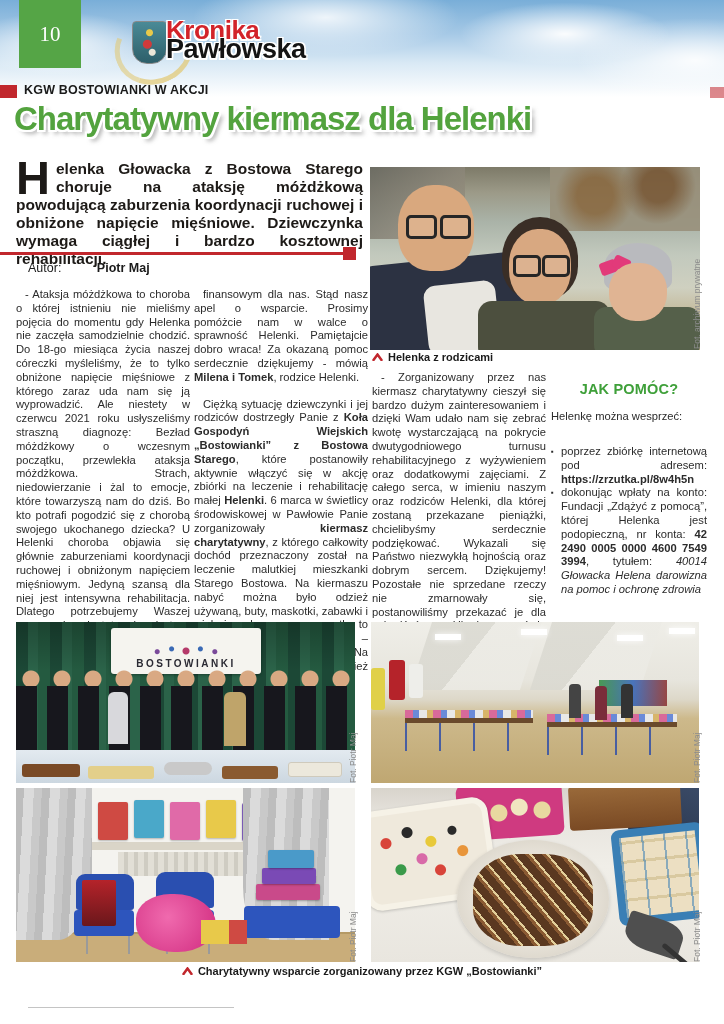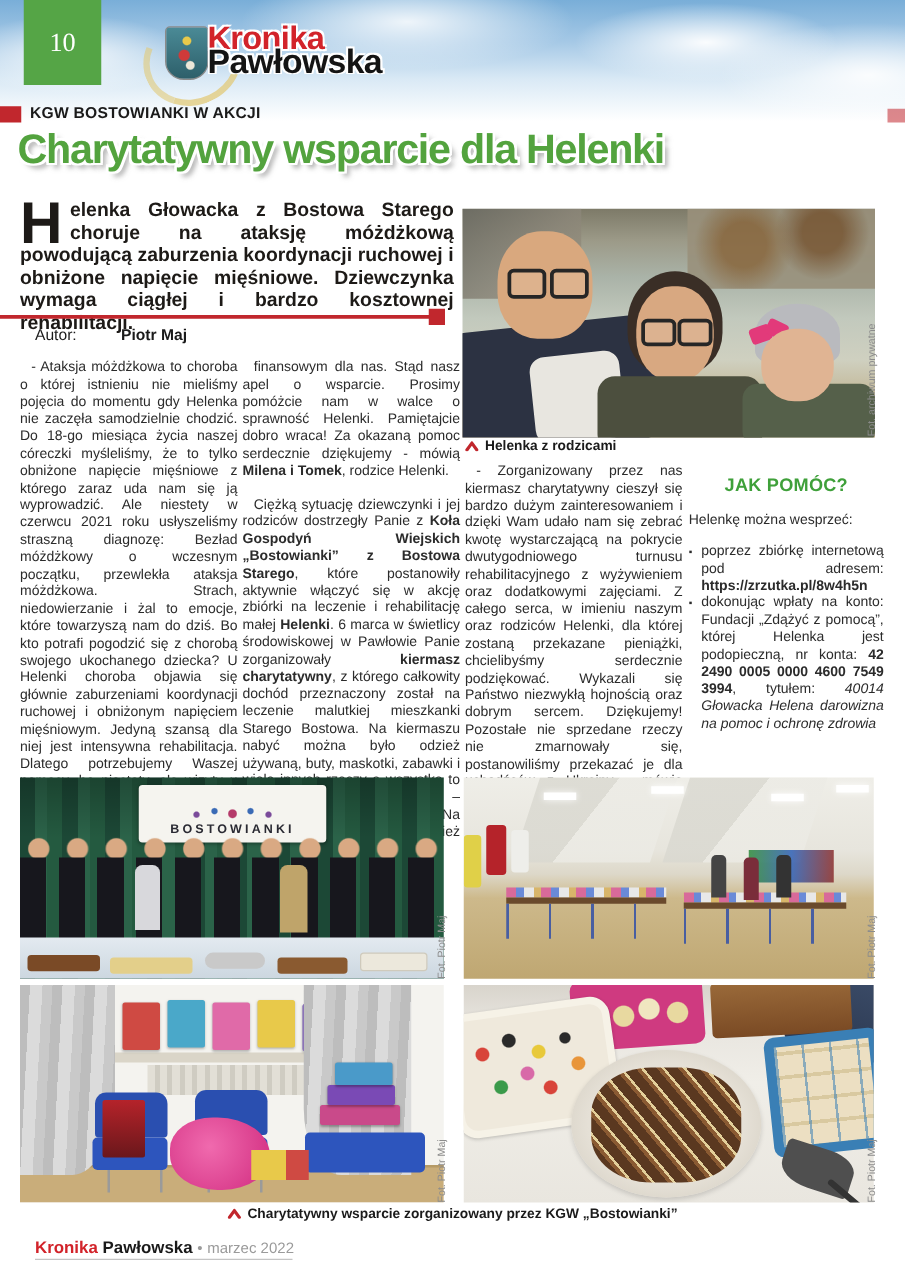--- a/index.html
+++ b/index.html
@@ -54,21 +54,21 @@
   
   .col{position:absolute;text-align:justify;font-size:11.2px;line-height:13.8px;color:#2b2b2b;}
   .col p{margin:0 0 13px;text-indent:9px;}
   .col1{left:16px;top:288px;width:174px;}
   .col2{left:194px;top:288px;width:174px;}
   .col3{left:372px;top:371px;width:174px;}
 
   
   .sidebar{left:551px;top:381px;width:156px;}
   .sidebar h2{margin:0 0 13px;text-align:center;font-size:14.5px;color:#3fa03a;letter-spacing:.2px;}
-  .sidebar .intro{margin:0 0 13px;font-size:11.2px;color:#2b2b2b;}
+  .sidebar .intro{margin:0 0 23px;font-size:11.2px;color:#2b2b2b;}
   .sidebar ul{margin:0;padding:0;list-style:none;}
   .sidebar li{position:relative;padding-left:10px;font-size:11.2px;line-height:13.8px;
     text-align:justify;color:#2b2b2b;}
   .sidebar li::before{content:"▪";position:absolute;left:0;top:0;font-size:8px;}
 
   
   .cap{position:absolute;display:flex;align-items:center;gap:5px;font-size:11px;font-weight:bold;color:#1a1a1a;}
   .cap-family{left:372px;top:351px;}
   .cap-bottom{left:0;top:965px;width:724px;justify-content:center;}
   .vcred{position:absolute;font-size:8.5px;color:#8c8c8c;white-space:nowrap;
@@ -203,21 +203,21 @@
   <div class="abs crest">
     <div class="crest-fig"></div>
   </div>
   <div class="abs mast1">Kronika</div>
   <div class="abs mast2">Pawłowska</div>
 
   <div class="abs kicker-block"></div>
   <div class="abs kicker">KGW BOSTOWIANKI W AKCJI</div>
   <div class="abs kicker-block-r"></div>
 
-  <h1 class="abs headline">Charytatywny wsparcie dla Helenki</h1>
+  <h1 class="abs headline">Charytatywny kiermasz dla Helenki</h1>
 
   <div class="abs lead">
     <span class="dropcap">H</span><span>elenka Głowacka z Bostowa Starego choruje na ataksję móżdżkową powodującą zaburzenia koordynacji ruchowej i obniżone napięcie mięśniowe. Dziewczynka wymaga ciągłej i bardzo kosztownej rehabilitacji.</span>
   </div>
   <div class="abs redrule"></div>
   <div class="abs redsq"></div>
   <div class="abs byline">
     <span>Autor:</span>
     <b>Piotr Maj</b>
   </div>
@@ -358,21 +358,15 @@
   </div>
   <div class="vcred" style="left:702px;top:952px;">Fot. Piotr Maj</div>
 
   <div class="cap cap-bottom">
     <svg class="chev" width="11" height="8" viewBox="0 0 11 8">
         <path d="M1.5 7 L5.5 1.5 L9.5 7" stroke="#c1272d" stroke-width="2.5" fill="none" stroke-linecap="round"></path>
       </svg>
     <span>Charytatywny wsparcie zorganizowany przez KGW „Bostowianki”</span>
   </div>
 
-  <div class="abs footer">
-    <span class="f-red">Kronika</span>
-    <span class="f-black">Pawłowska</span>
-    <span class="f-gray">•</span>
-    <span class="f-gray">marzec 2022</span>
-  </div>
   <div class="abs footer-line"></div>
 
 </div>
 
 </body></html>

